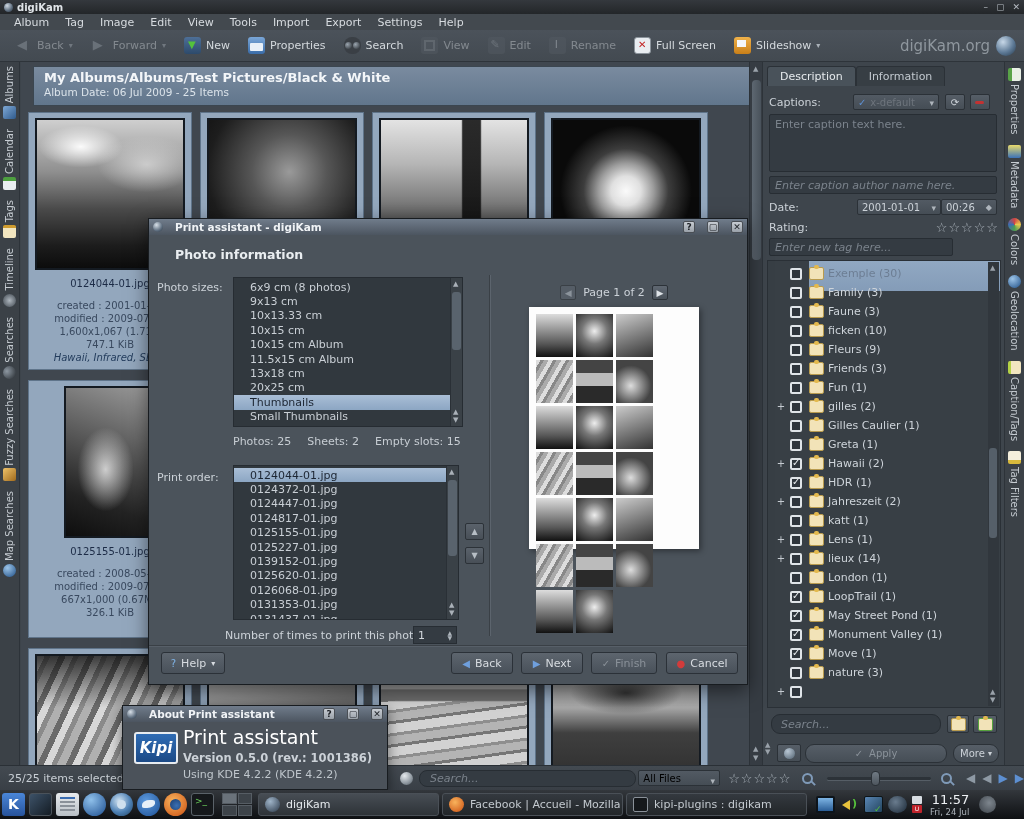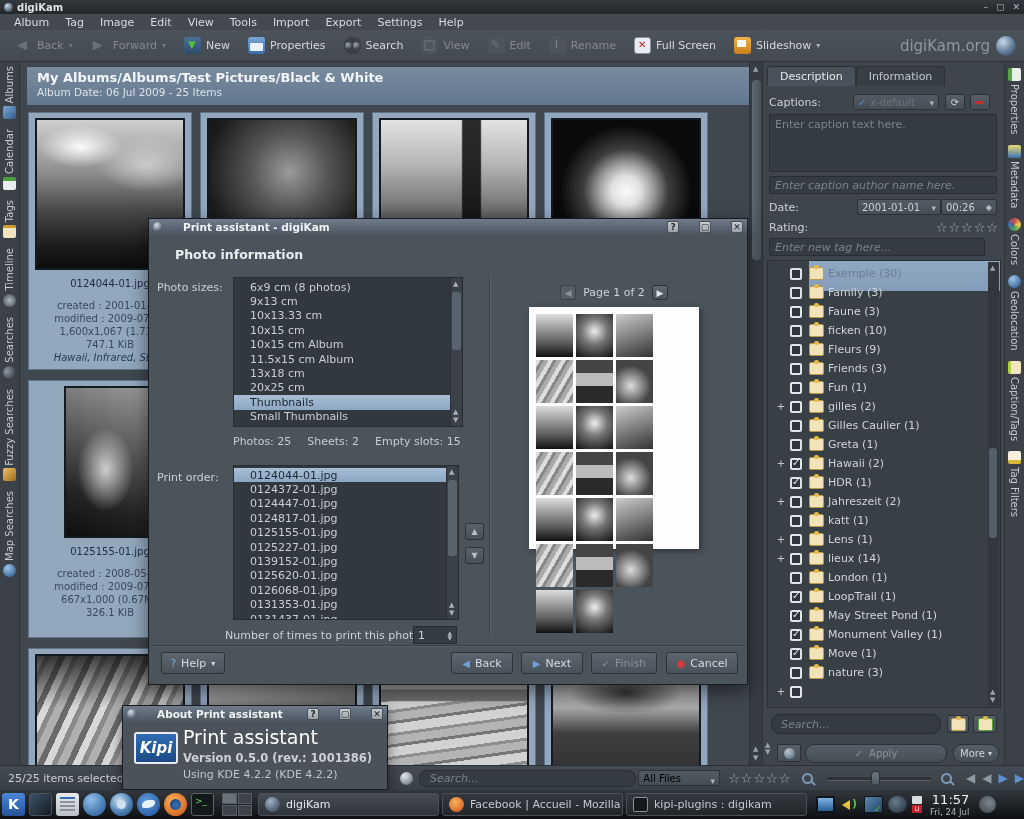--- a/index.html
+++ b/index.html
@@ -49,21 +49,21 @@
   .lt-map{background:radial-gradient(circle at 35% 30%,#9cc4e8,#1f4f86);border-radius:50%;}
   .rt-props{background:#e9f0e6;border-left:4px solid #59a348;}
   .rt-meta{background:linear-gradient(180deg,#eadb6c,#3a72b8);}
   .rt-colors{background:conic-gradient(#d04545,#e8c84e,#4c9e54,#3d6cb4,#d04545);border-radius:50%;}
   .rt-geo{background:radial-gradient(circle at 35% 30%,#9cc4e8,#1f4f86);border-radius:50%;}
   .rt-captags{background:#f2e6c0;border-left:3px solid #b4d245;}
   .rt-tagf{background:#f5efdc;border-bottom:4px solid #d8b93c;}
 
   
   #icon-area { position:absolute; left:21px; top:62px; width:741px; height:703px; background:#40474f; overflow:hidden; z-index:1; }
-  #album-banner { position:absolute; left:5px; top:4px; width:724px; height:40px; background:linear-gradient(180deg,#7a8b9f,#61768c); border:1px solid #3b4650; padding:3px 10px; }
+  #album-banner { position:absolute; left:12px; top:4px; width:724px; height:40px; background:linear-gradient(180deg,#7a8b9f,#61768c); border:1px solid #3b4650; padding:3px 10px; }
   #album-banner .bt { font-size:13px; font-weight:bold; color:#f3f6f9; }
   #album-banner .bs { font-size:10.5px; color:#dbe3ea; margin-top:1px; }
   #thumb-grid { position:absolute; left:0; top:50px; width:730px; display:flex; flex-wrap:wrap; padding-left:7px; }
   .thumb-card { width:164px; height:258px; margin:0 8px 10px 0; background:#93a7bd; border:1px solid #5f7robot,#5f748a; border:1px solid #5f748a; padding-top:5px; text-align:center; }
   .tphoto { width:150px; height:152px; margin:0 auto; border:2px solid #141a21; }
   .thumb-card.f-portrait .tphoto { width:92px; }
   .tname { font-size:10px; color:#1c2b46; margin-top:8px; height:13px; }
   .tline { font-size:10px; color:#39495f; height:13px; }
   .tline.first { margin-top:9px; }
   .titalic { font-size:10px; font-style:italic; color:#233c5c; height:13px; }
@@ -107,21 +107,21 @@
   .hl { display:flex; align-items:center; flex:1; height:35px; }
   .taglabel { font-size:11px; color:#ced4da; white-space:nowrap; }
   .f-selected .hl { background:linear-gradient(180deg,#93aac4,#849cb8); }
   .f-selected .taglabel { color:#6d7e94; }
   #tree-scroll { position:absolute; right:1px; top:1px; width:11px; bottom:1px; background:#31373d; }
   #tree-scroll .thumb { position:absolute; left:1px; top:42%; width:8px; height:90px; background:#555f69; border-radius:3px; }
   #tree-scroll .sarr { position:absolute; left:2px; font-size:7px; color:#9aa2aa; }
 
   
   #print-dialog { position:absolute; left:148px; top:218px; width:600px; height:467px; background:#4b535b; border:1px solid #181c20; box-shadow:0 6px 18px rgba(0,0,0,.5); z-index:20; }
-  .dlg-title { height:16px; background:linear-gradient(180deg,#707c8b,#4c5560); display:flex; align-items:center; padding:0 4px; gap:20px; }
+  .dlg-title { height:16px; background:linear-gradient(180deg,#707c8b,#4c5560); display:flex; align-items:center; padding:0 4px; gap:12px; }
   .dlg-title .dicon { width:10px; height:10px; border-radius:50%; background:radial-gradient(circle at 35% 30%,#d8e0e8,#5d6d7e 60%,#2a333d); }
   .dlg-title .dtext { font-size:10.5px; font-weight:bold; color:#f0f3f6; flex:1; }
   .dlg-title .dbtn { width:12px; height:12px; background:linear-gradient(180deg,#c7ccd2,#9aa1a9); border:1px solid #4a4f55; border-radius:2px; font-size:9px; line-height:10px; text-align:center; color:#1e2227; font-weight:bold; }
   .dlg-header { position:absolute; left:26px; top:28px; font-size:12.5px; font-weight:bold; color:#e9edf0; }
   .dlg-label { position:absolute; font-size:11px; color:#ccd2d8; }
   .listbox { position:absolute; background:#31383e; border:1px solid #262c32; overflow:hidden; padding:2px 0; }
   .lirow { height:14.4px; font-size:11px; color:#c9cfd5; padding-left:16px; display:flex; align-items:center; white-space:nowrap; }
   .lirow.f-selected { background:linear-gradient(180deg,#a9bed6,#8ca6c3); color:#1d2633; }
   .lb-scroll { position:absolute; right:0; top:0; bottom:0; width:12px; background:#3a4147; border-left:1px solid #2a3036; }
   .lb-scroll .thumb { position:absolute; left:1px; top:14px; width:9px; height:58px; background:#59636d; border-radius:3px; }
@@ -464,21 +464,21 @@
   <div class="rp-row" style="top:157px;height:16px;">
     <span>Rating:</span>
     <span class="stars" style="margin-left:auto;">
       <span class="star">☆</span>
         <span class="star">☆</span>
         <span class="star">☆</span>
         <span class="star">☆</span>
         <span class="star">☆</span>
     </span>
   </div>
-  <input class="fld it abs" style="left: 6px; top: 176px; width: 216px; height: 18px; padding: 0px 5px;" placeholder="Enter new tag here...">
+  <input class="fld it abs" style="left: 6px; top: 176px; width: 184px; height: 18px; padding: 0px 5px;" placeholder="Enter new tag here...">
   <div id="tag-tree">
     <div>
 
     <div class="tagrow f-selected">
           <span class="expander"></span>
           <span class="cb"></span>
           <span class="hl">
             <span class="tagico"></span>
             <span class="taglabel">Exemple (30)</span>
           </span>

